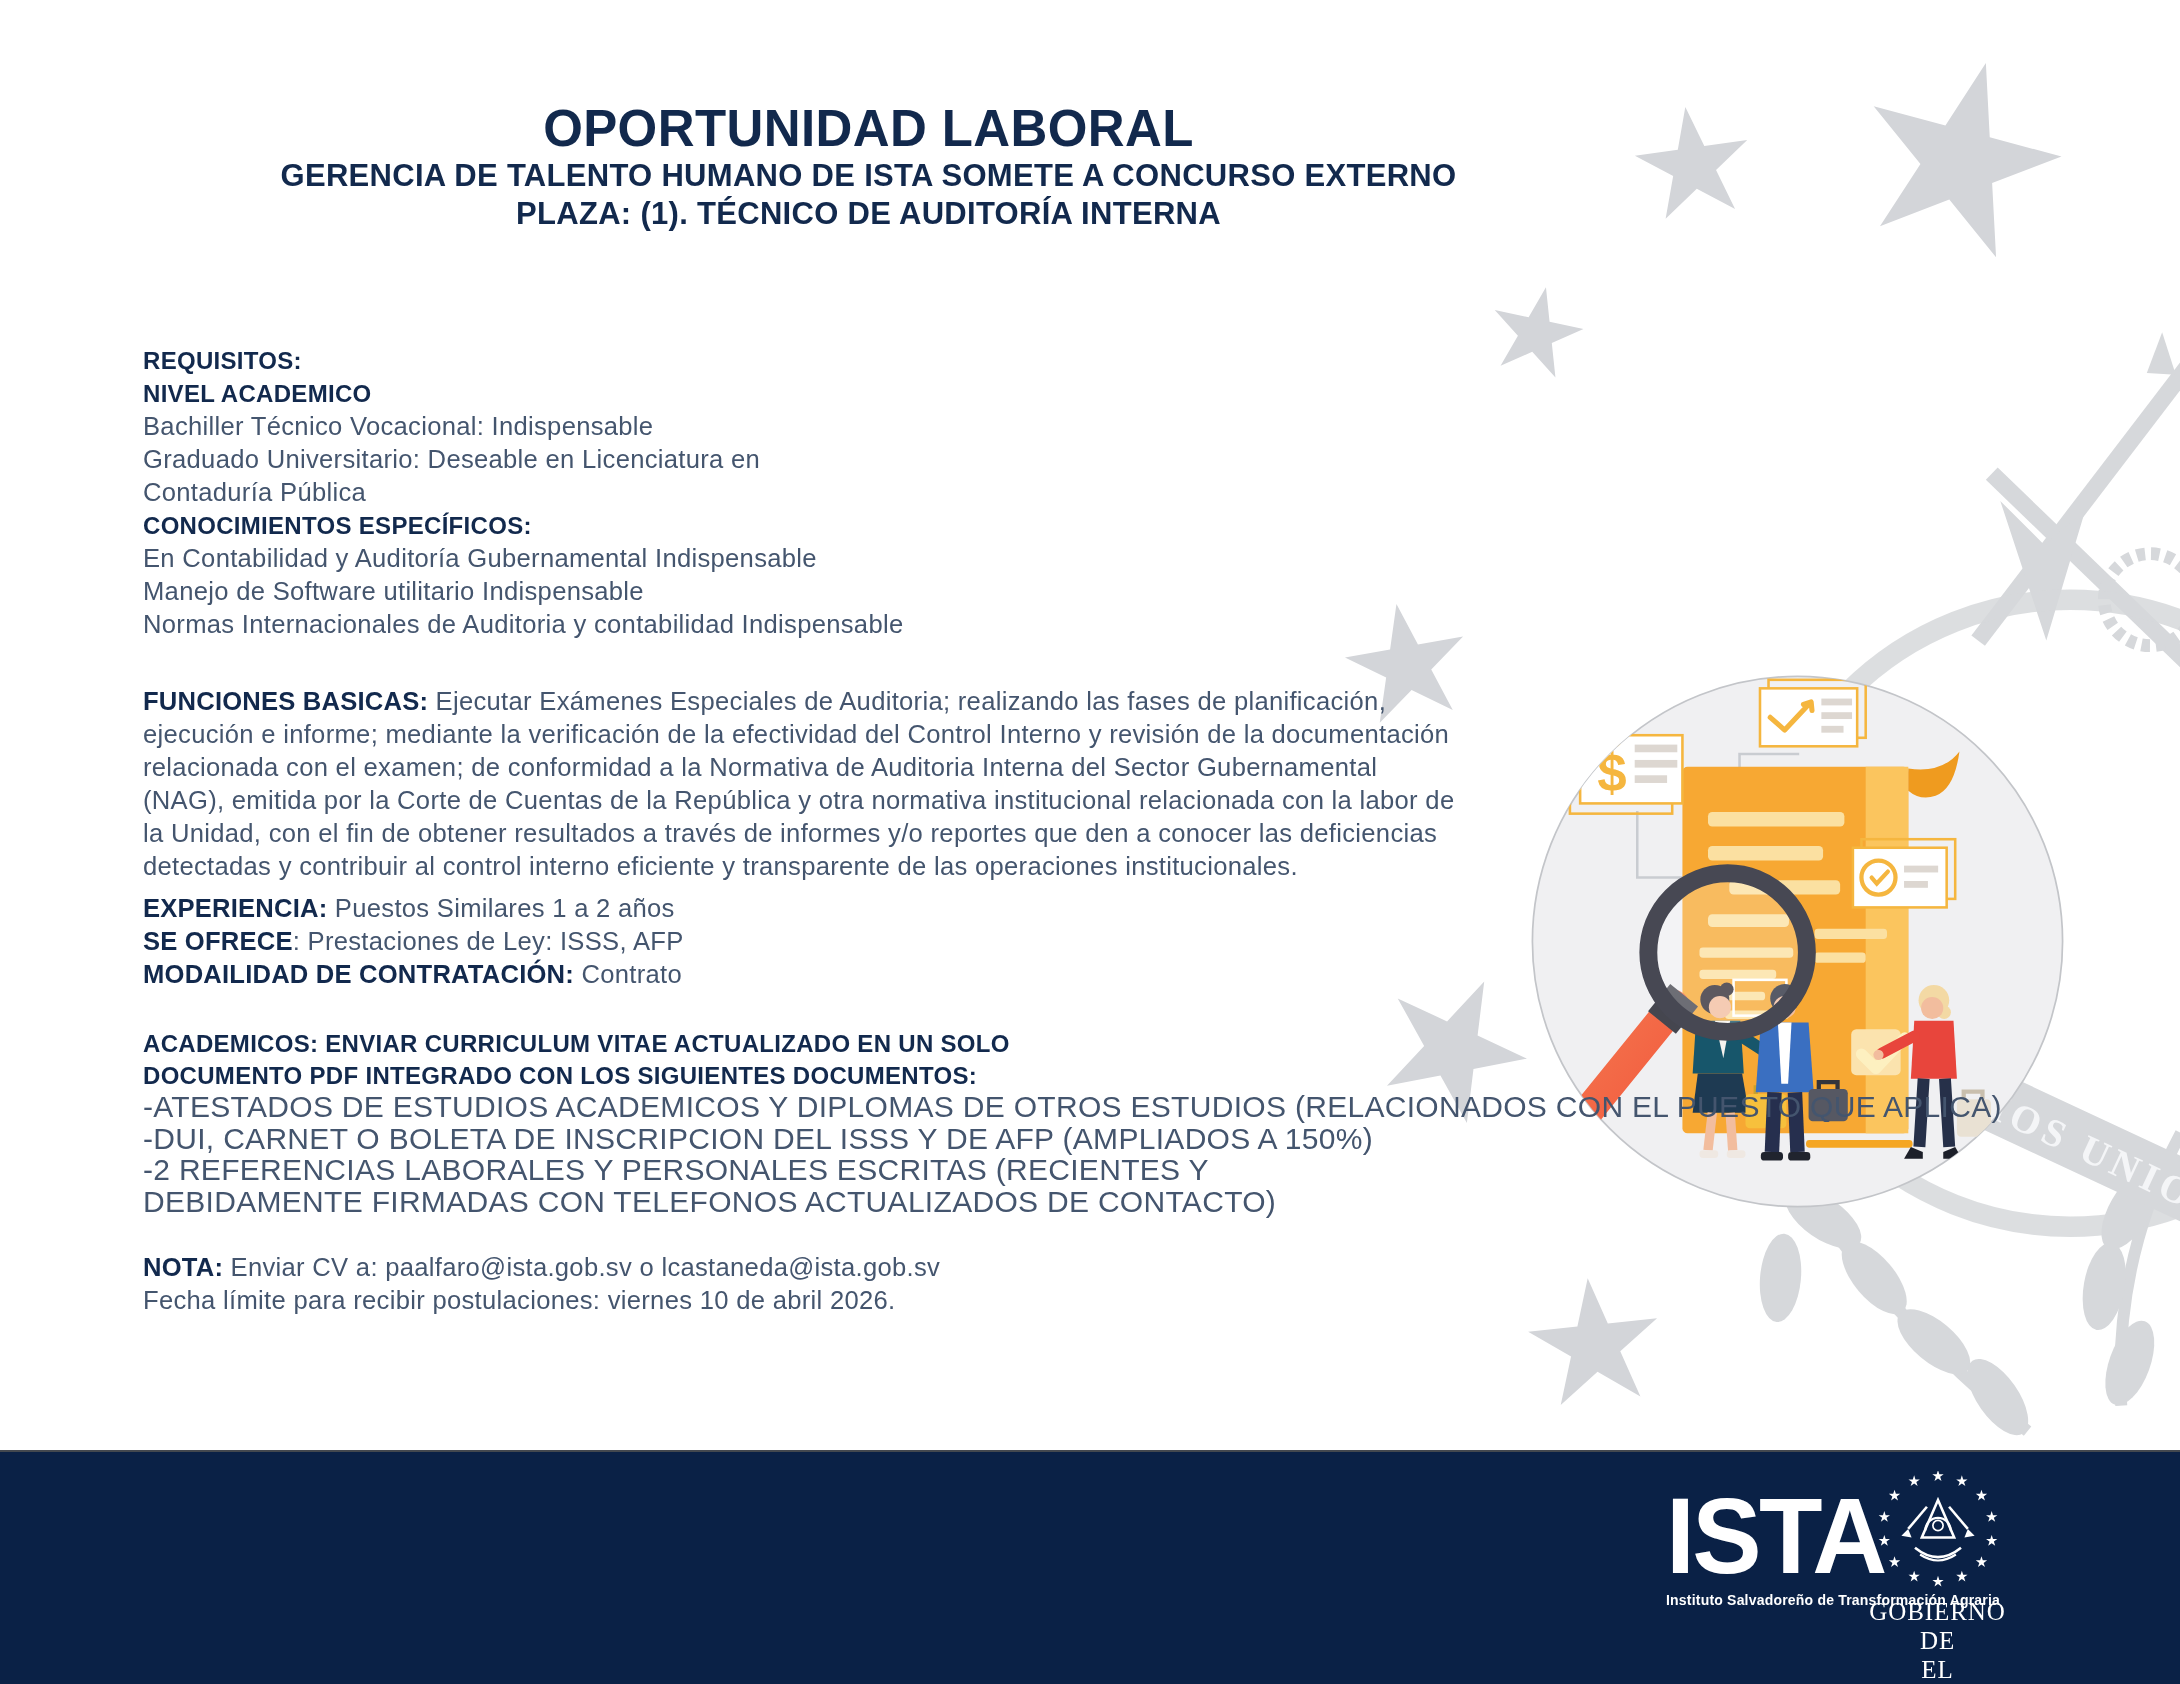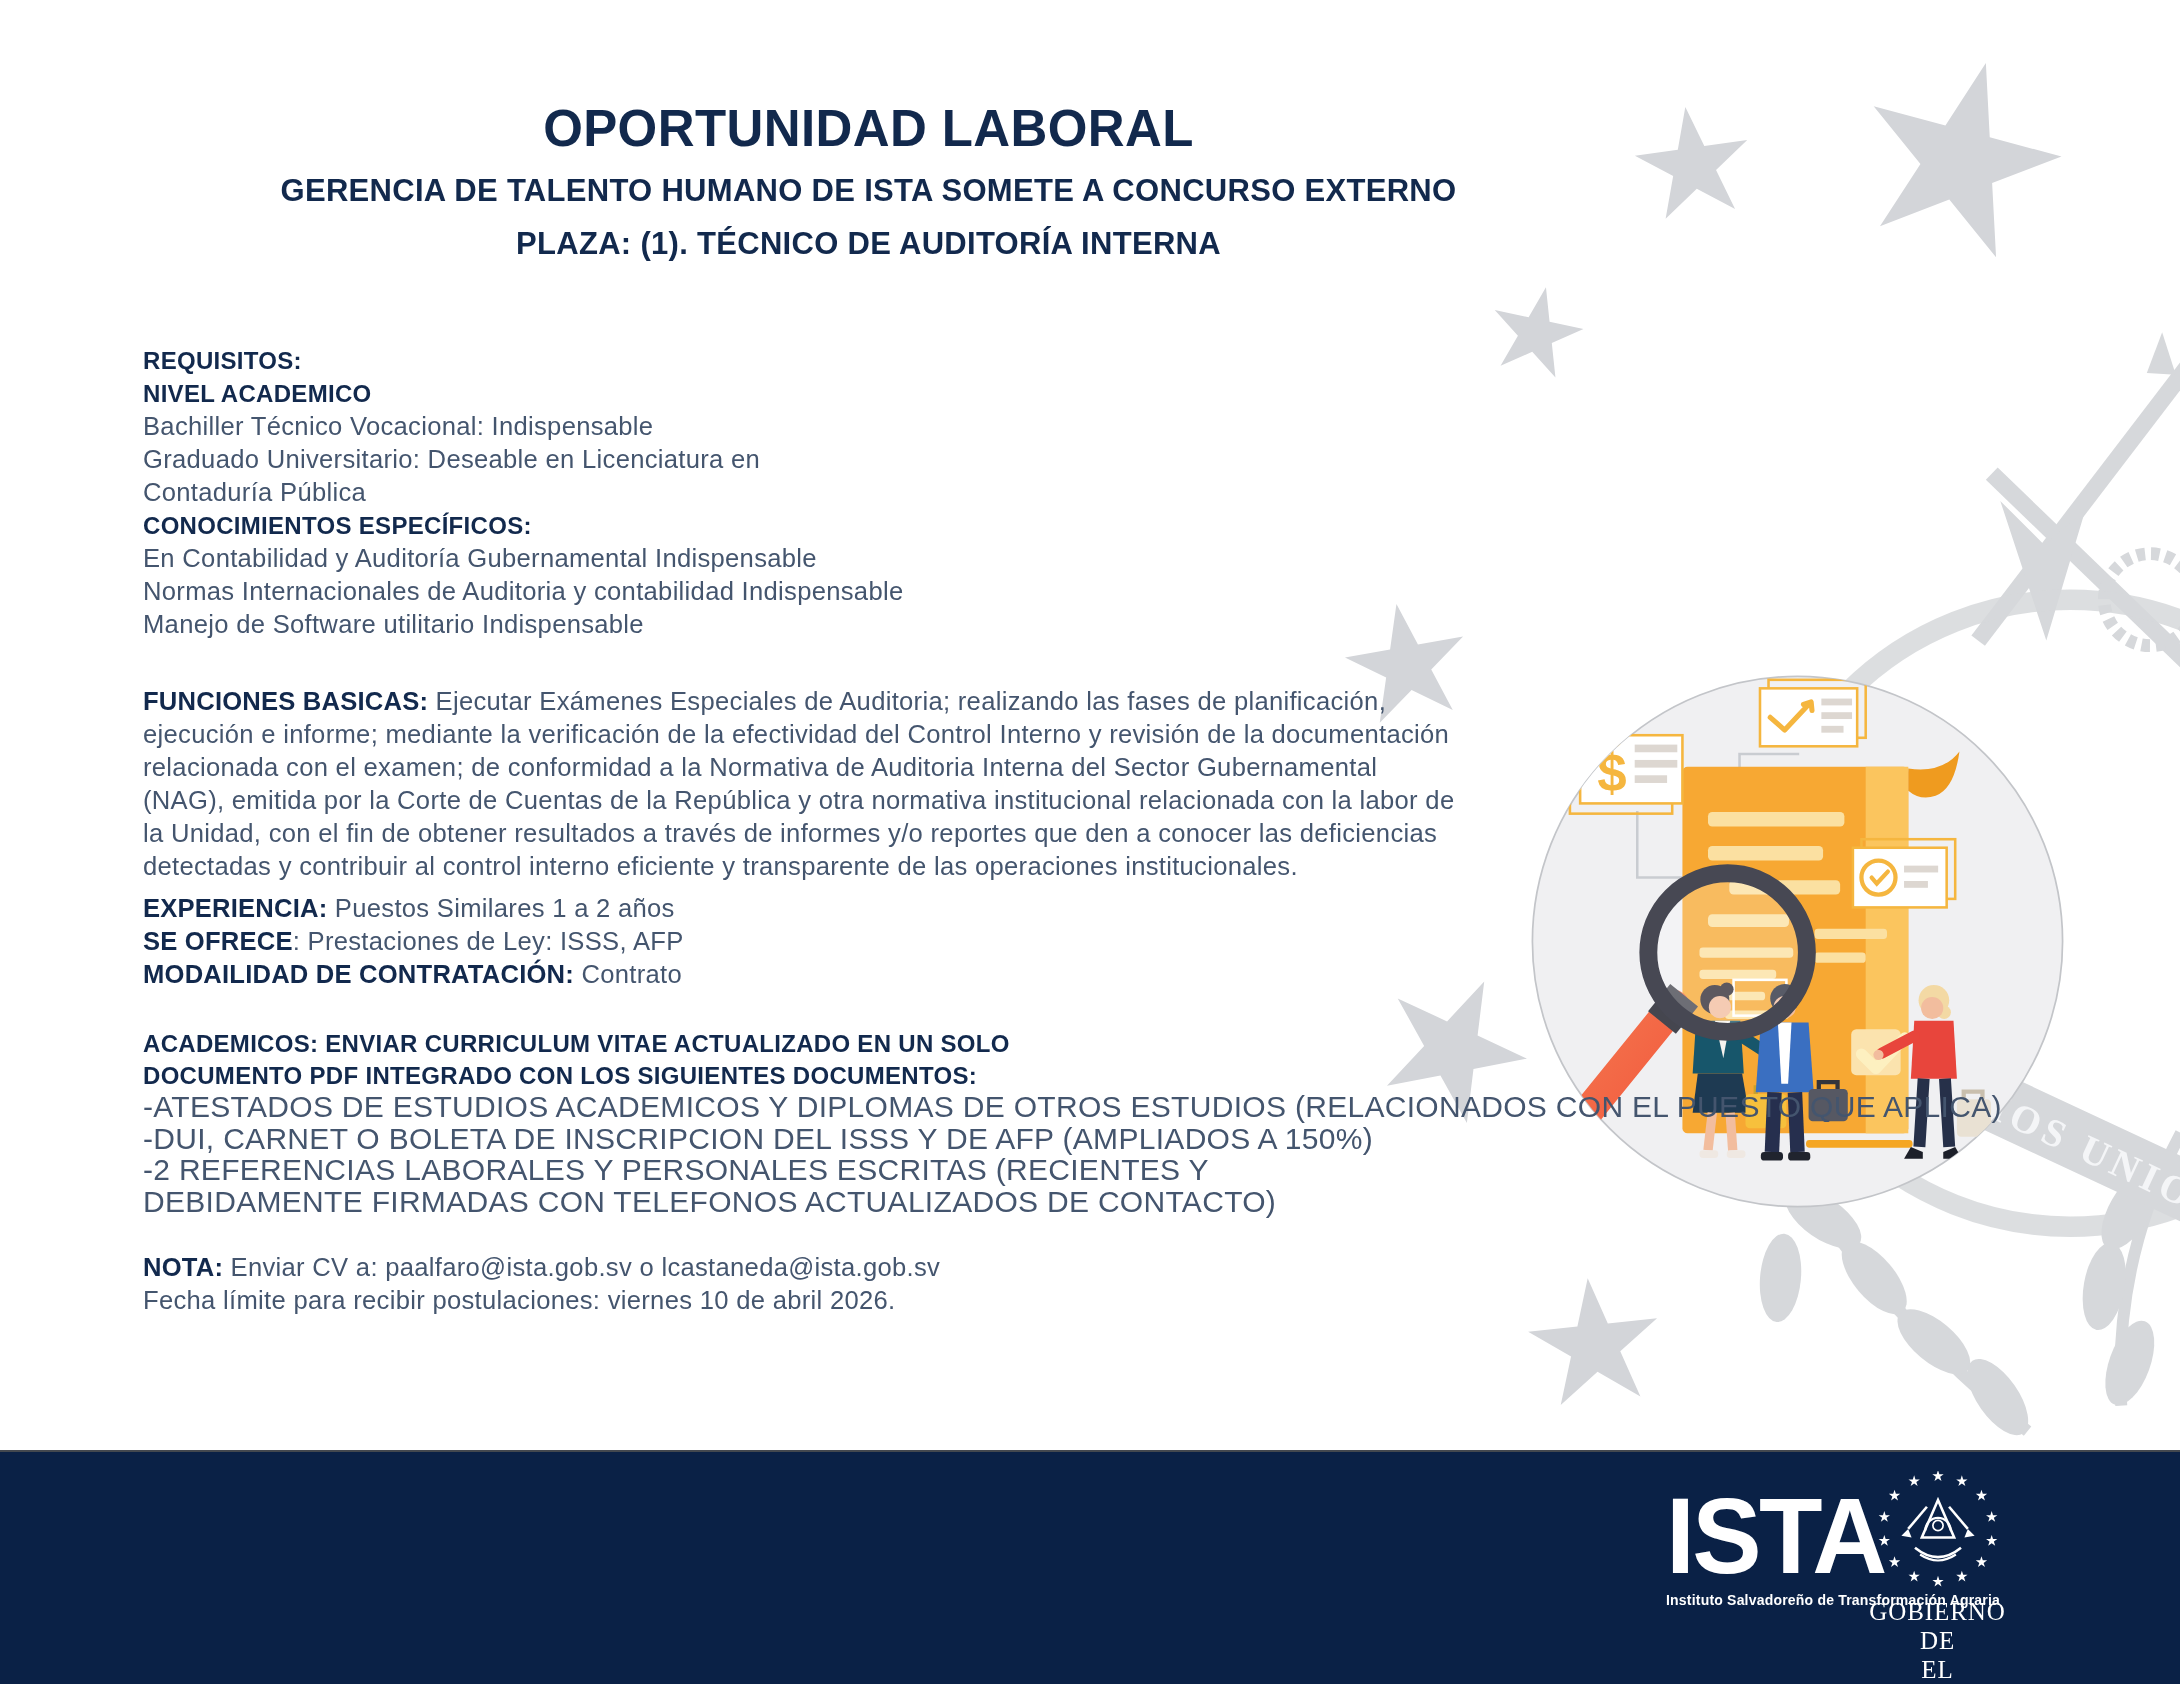--- a/index.html
+++ b/index.html
@@ -8,21 +8,21 @@
     --accent-orange:#f5b63f; --doc-orange:#f7a833; --handle-orange:#f2593d;
   }
   html,body{margin:0;padding:0;background:#ffffff;}
   .page{position:relative;width:2181px;height:1685px;background:#ffffff;overflow:hidden;
         font-family:"Liberation Sans",sans-serif;}
   
   .watermark{position:absolute;left:0;top:0;width:2181px;height:1685px;z-index:0;pointer-events:none;}
   
   .header{position:absolute;left:0;top:101px;width:1737px;text-align:center;z-index:3;}
   .header h1{margin:0;font-size:51px;line-height:56px;font-weight:800;color:var(--navy);letter-spacing:0.4px;}
-  .header .sub{margin:15px 0 0 0;font-size:31px;line-height:38px;font-weight:800;color:var(--navy);letter-spacing:0.3px;}
+  .header .sub{margin:0 0 0 0;font-size:31px;line-height:38px;font-weight:800;color:var(--navy);letter-spacing:0.3px;}
   
   .copy{position:absolute;left:143px;top:344px;width:1525px;z-index:3;color:var(--body-text);
         font-size:25.6px;line-height:33px;letter-spacing:0.3px;}
   .copy .bold{font-weight:700;color:var(--navy);letter-spacing:0.2px;}
   .copy .hline{font-weight:700;color:var(--navy);font-size:24px;}
   .block{margin:0 0 0 0;}
   .blk-requisitos{margin-bottom:44px;}
   .blk-funciones{width:1316px;margin-bottom:9px;}
   .blk-experiencia{margin-bottom:37px;}
   .blk-interesados{margin-bottom:34px;line-height:31.5px;}
@@ -99,22 +99,22 @@
   <div class="copy">
 
     <div class="block blk-requisitos">
       <div class="hline">REQUISITOS:</div>
       <div class="hline">NIVEL ACADEMICO</div>
       <div>Bachiller Técnico Vocacional: Indispensable</div>
       <div>Graduado Universitario: Deseable en Licenciatura en</div>
       <div>Contaduría Pública</div>
       <div class="hline">CONOCIMIENTOS ESPECÍFICOS:</div>
       <div>En Contabilidad y Auditoría Gubernamental Indispensable</div>
+      <div>Manejo de Software utilitario Indispensable</div>
       <div>Normas Internacionales de Auditoria y contabilidad Indispensable</div>
-      <div>Manejo de Software utilitario Indispensable</div>
     </div>
 
     <div class="block blk-funciones">
       <span class="bold">FUNCIONES BASICAS:</span><span> Ejecutar Exámenes Especiales de Auditoria; realizando las fases de planificación, ejecución e informe; mediante la verificación de la efectividad del Control Interno y revisión de la documentación relacionada con el examen; de conformidad a la Normativa de Auditoria Interna del Sector Gubernamental (NAG), emitida por la Corte de Cuentas de la República y otra normativa institucional relacionada con la labor de la Unidad, con el fin de obtener resultados a través de informes y/o reportes que den a conocer las deficiencias detectadas y contribuir al control interno eficiente y transparente de las operaciones institucionales.</span>
     </div>
 
     <div class="block blk-experiencia">
       <div><span class="bold">EXPERIENCIA:</span><span> Puestos Similares 1 a 2 años</span></div>
       <div><span class="bold">SE OFRECE</span><span>: Prestaciones de Ley: ISSS, AFP</span></div>
       <div><span class="bold">MODAILIDAD DE CONTRATACIÓN:</span><span> Contrato</span></div>

